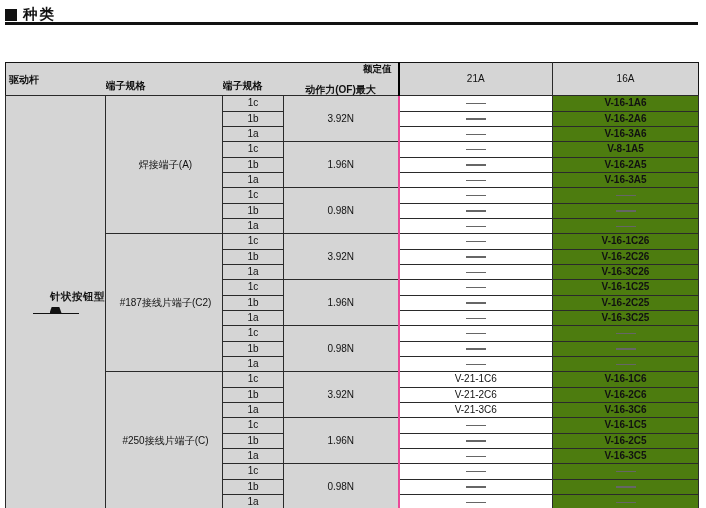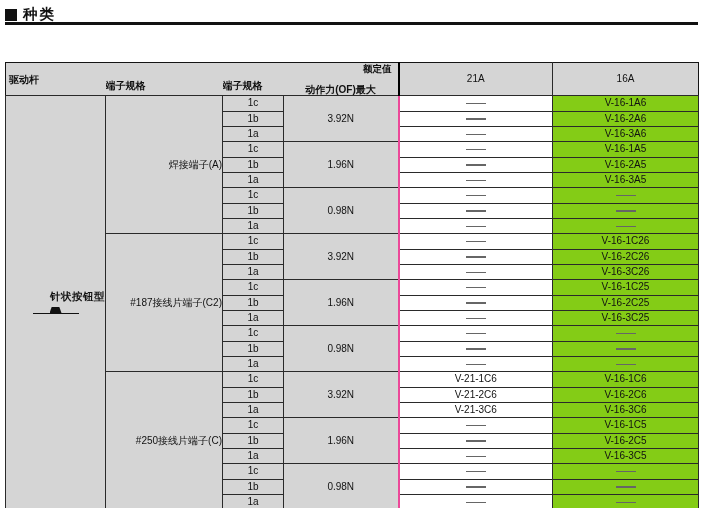--- a/index.html
+++ b/index.html
@@ -32,24 +32,24 @@
   th.ampcol{text-align:center;vertical-align:middle;font-weight:normal;font-size:10px;}
   th.amp16{border-left:1px solid #2a2a2a;margin-left:28px;}
 
   tbody td{border:1px solid #2a2a2a;font-size:10px;text-align:center;vertical-align:middle;height:15.33px;}
   td.lever{text-align:right;}
   .lever-label{font-weight:bold;font-size:10.5px;letter-spacing:0.5px;}
   .lever-icon{position:relative;width:46px;height:8px;margin:4px auto 0;}
   .lever-icon .base{position:absolute;left:0;right:0;bottom:0;height:1.5px;background:#111;}
   .lever-icon .plunger{position:absolute;left:50%;bottom:1.5px;transform:translateX(-50%);
         width:12px;height:6px;background:#111;clip-path:polygon(18% 0,82% 0,100% 100%,0 100%);}
-  td.terminal{text-align:right;padding-left:3px;}
+  td.terminal{text-align:center;padding-left:3px;}
   td.thickR{border-right:2px solid #ec4899;}
   td.a21{border-left:2px solid #a3a3a3;background:#fff;}
-  td.a16{background:#84cc16;}
+  td.a16{background:#4d7c0f;font-weight:bold;}
   .dashline{display:inline-block;width:20px;height:1.2px;background:#666;vertical-align:middle;}
 </style>
 </head>
 <body>
 
 <div class="page">
 
   <div class="title">
     <span class="sq"></span>
     <span>种类</span>
@@ -101,21 +101,21 @@
         </tr>
         <tr>
           <td class="gray">1a</td>
           <td class="a21"><span class="dashline"></span></td>
           <td class="a16">V-16-3A6</td>
         </tr>
         <tr>
           <td class="gray">1c</td>
           <td class="gray thickR" rowspan="3">1.96N</td>
           <td class="a21"><span class="dashline"></span></td>
-          <td class="a16">V-16-1A5</td>
+          <td class="a16">V-8-1A5</td>
         </tr>
         <tr>
           <td class="gray">1b</td>
           <td class="a21"><span class="dashline"></span></td>
           <td class="a16">V-16-2A5</td>
         </tr>
         <tr>
           <td class="gray">1a</td>
           <td class="a21"><span class="dashline"></span></td>
           <td class="a16">V-16-3A5</td>

